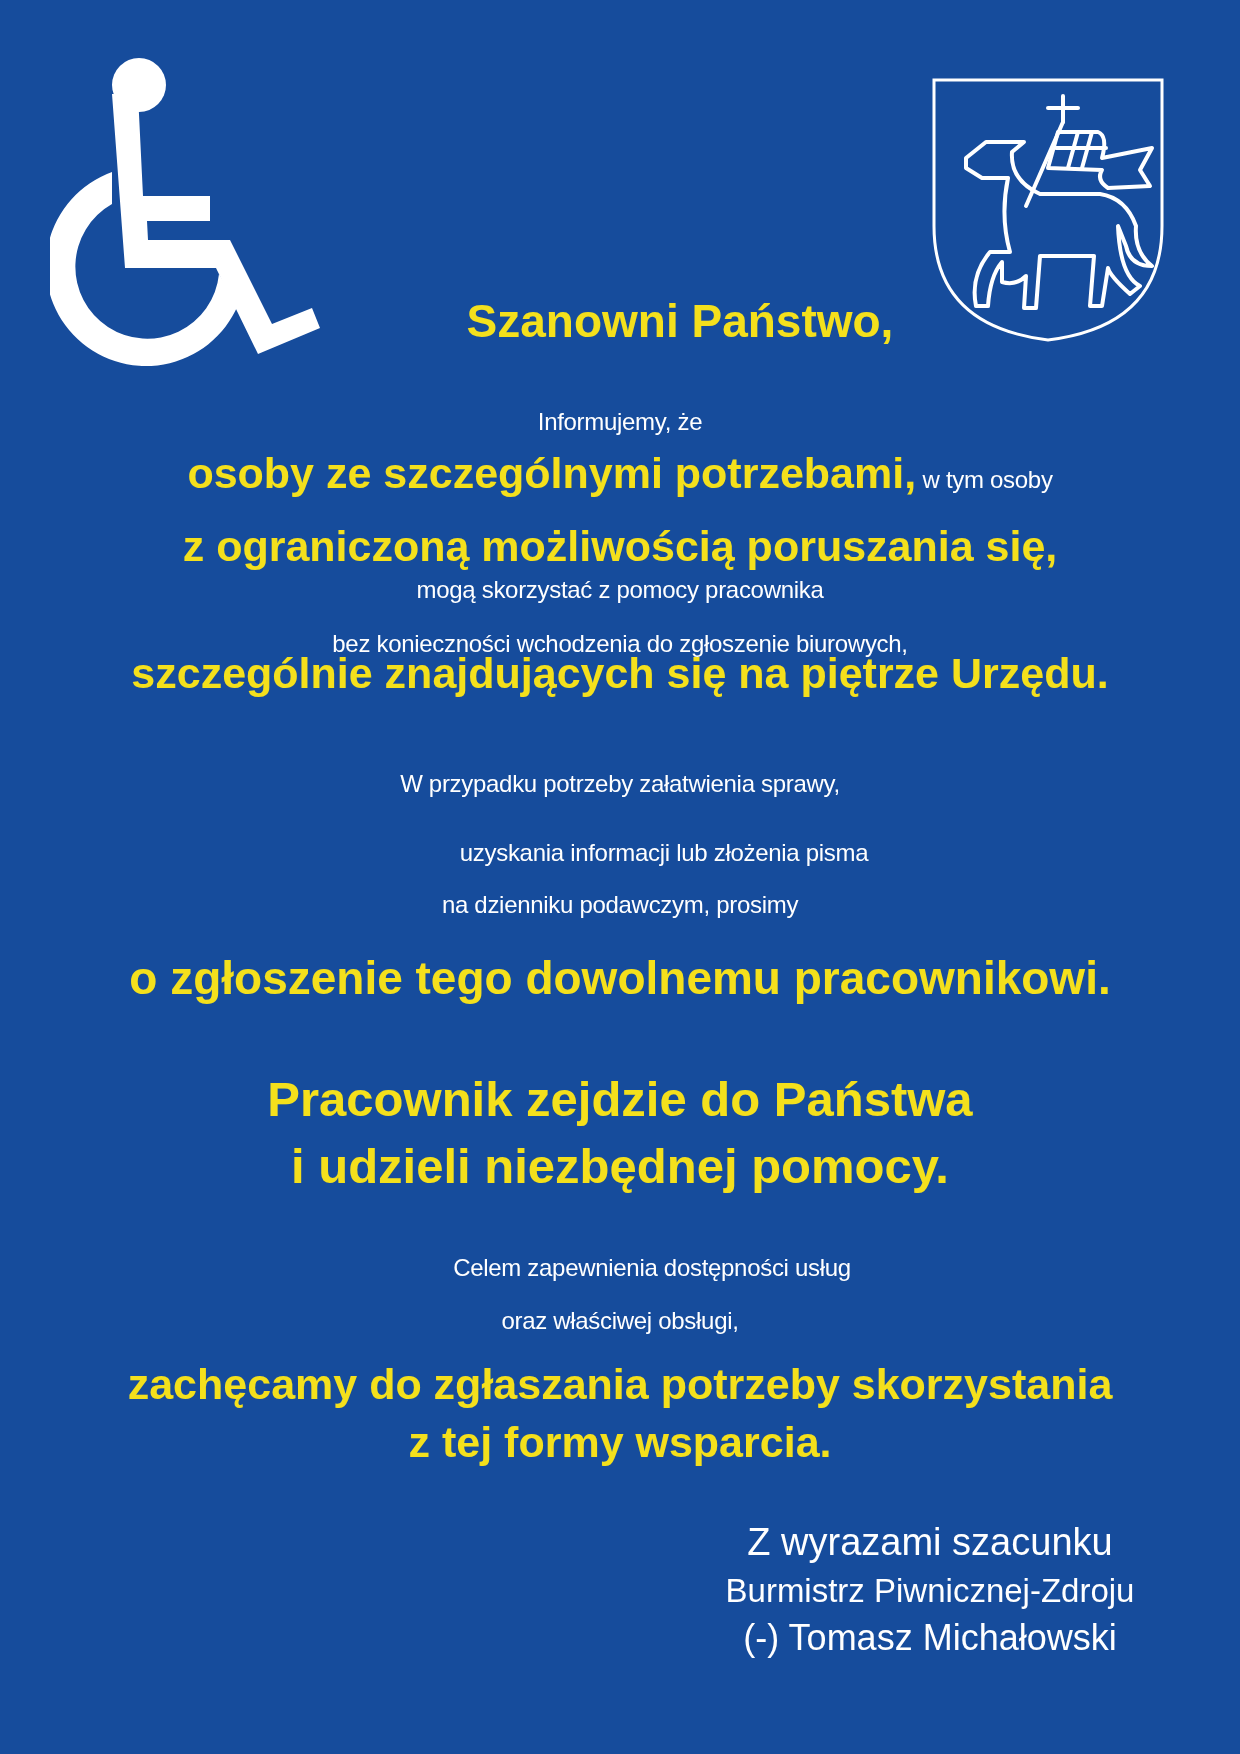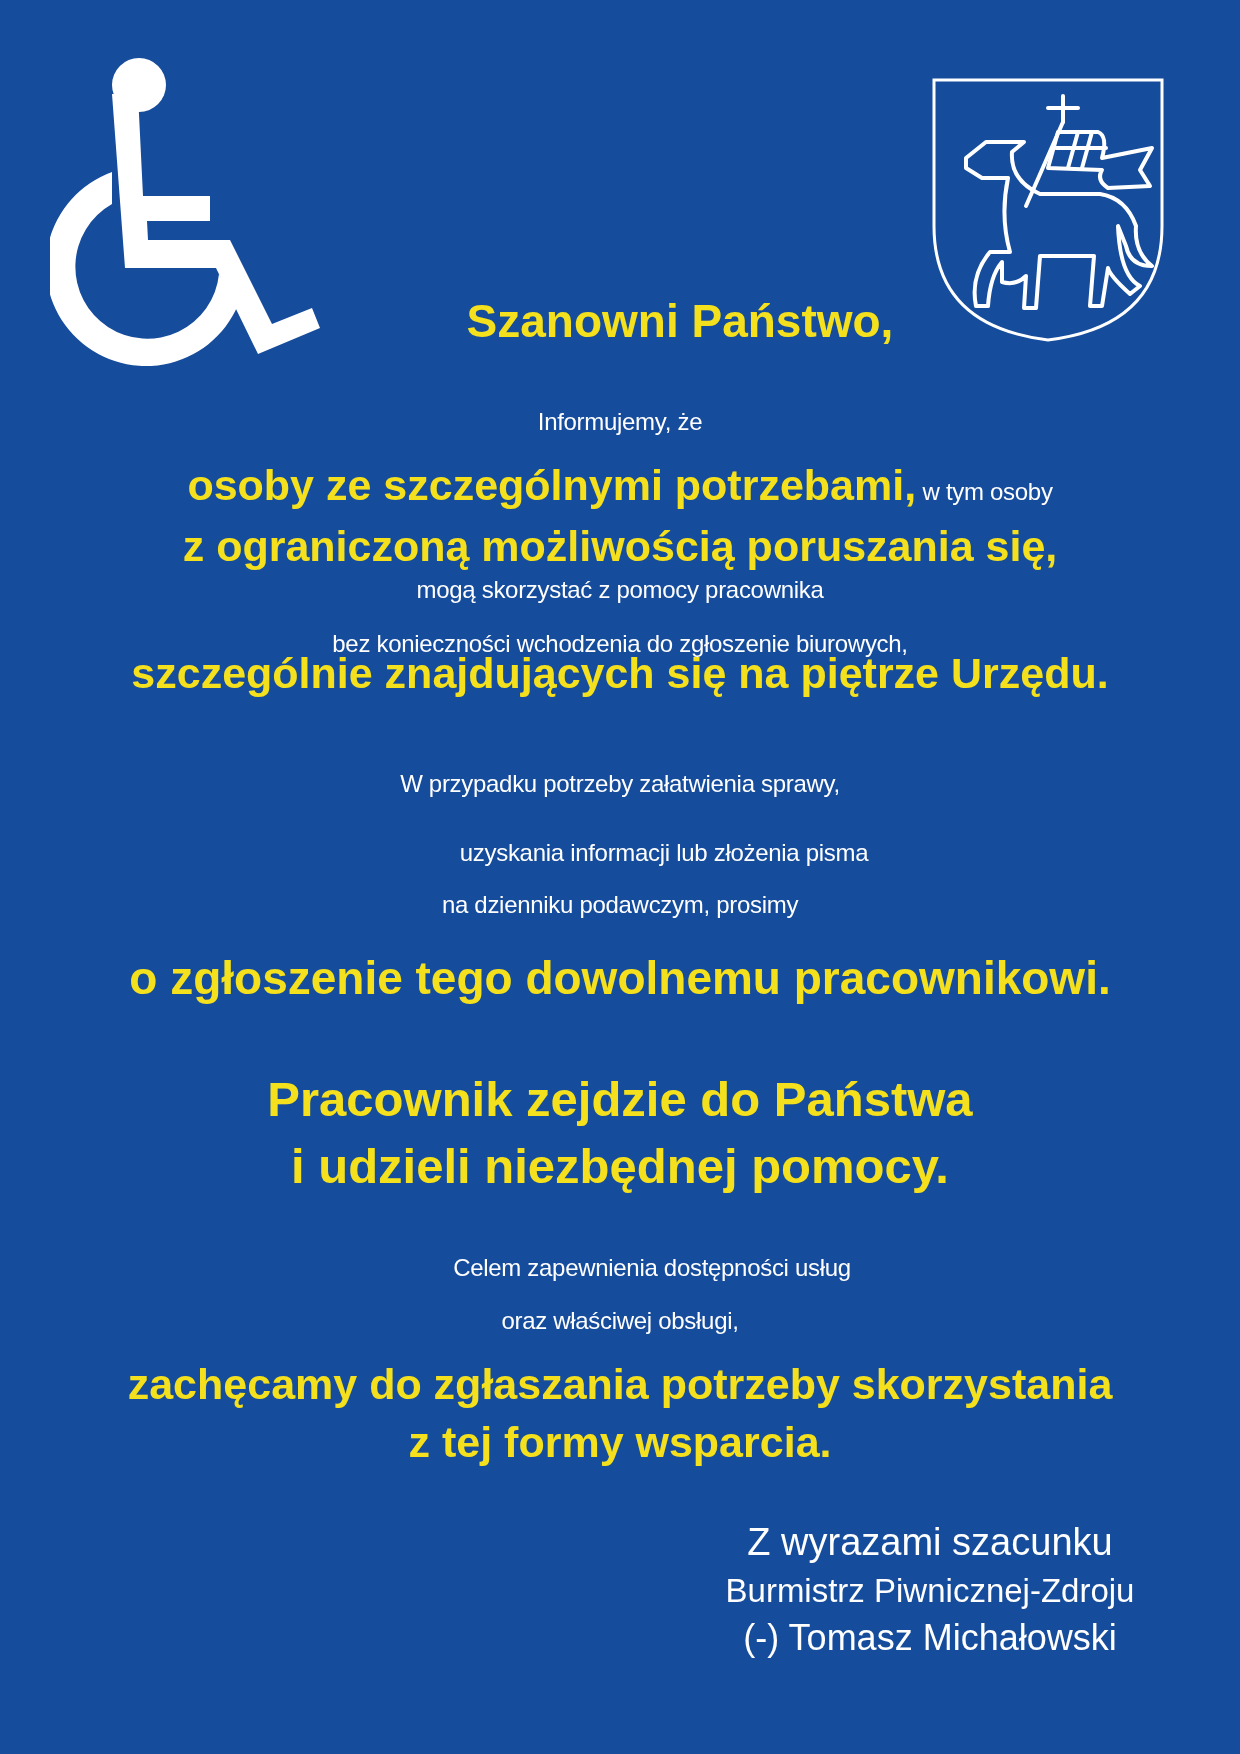--- a/index.html
+++ b/index.html
@@ -31,21 +31,21 @@
     <line x1="126" y1="72" x2="176" y2="72"></line>
     <line x1="148" y1="56" x2="138" y2="92"></line>
     <line x1="162" y1="56" x2="152" y2="92"></line>
     <path d="M36,82 L56,66 L94,66 L82,76 Q80,104 110,118 L170,118 Q196,122 206,150 Q204,176 222,190 Q200,190 196,170 L188,150 Q190,200 210,210 L200,218 Q180,200 178,192 L172,230 L160,230 L164,180 L110,180 L106,232 L94,232 L96,200 Q86,210 72,206 L72,186 Q60,200 58,230 L46,230 Q40,200 60,176 L80,176 Q70,140 78,102 L52,102 L36,92 Z"></path>
   </g>
 </svg>
 
 <div class="line y" style="top:298px; font-size:46px; left:60px;">Szanowni Państwo,</div>
 
 <div class="line w" style="top:410px;">Informujemy, że</div>
-<div class="line" style="top:464px;">
+<div class="line" style="top:452px;">
   <span class="y">osoby ze szczególnymi potrzebami,</span><span class="w"> w tym osoby</span>
 </div>
 <div class="line y" style="top:525px;">z ograniczoną możliwością poruszania się,</div>
 <div class="line w" style="top:578px;">mogą skorzystać z pomocy pracownika</div>
 <div class="line w" style="top:632px;">bez konieczności wchodzenia do zgłoszenie biurowych,</div>
 <div class="line y" style="top:652px;">szczególnie znajdujących się na piętrze Urzędu.</div>
 
 <div class="line w" style="top:772px;">W przypadku potrzeby załatwienia sprawy,</div>
 <div class="line w" style="top:841px;margin-left:44px;">uzyskania informacji lub złożenia pisma</div>
 <div class="line w" style="top:893px;">na dzienniku podawczym, prosimy</div>

